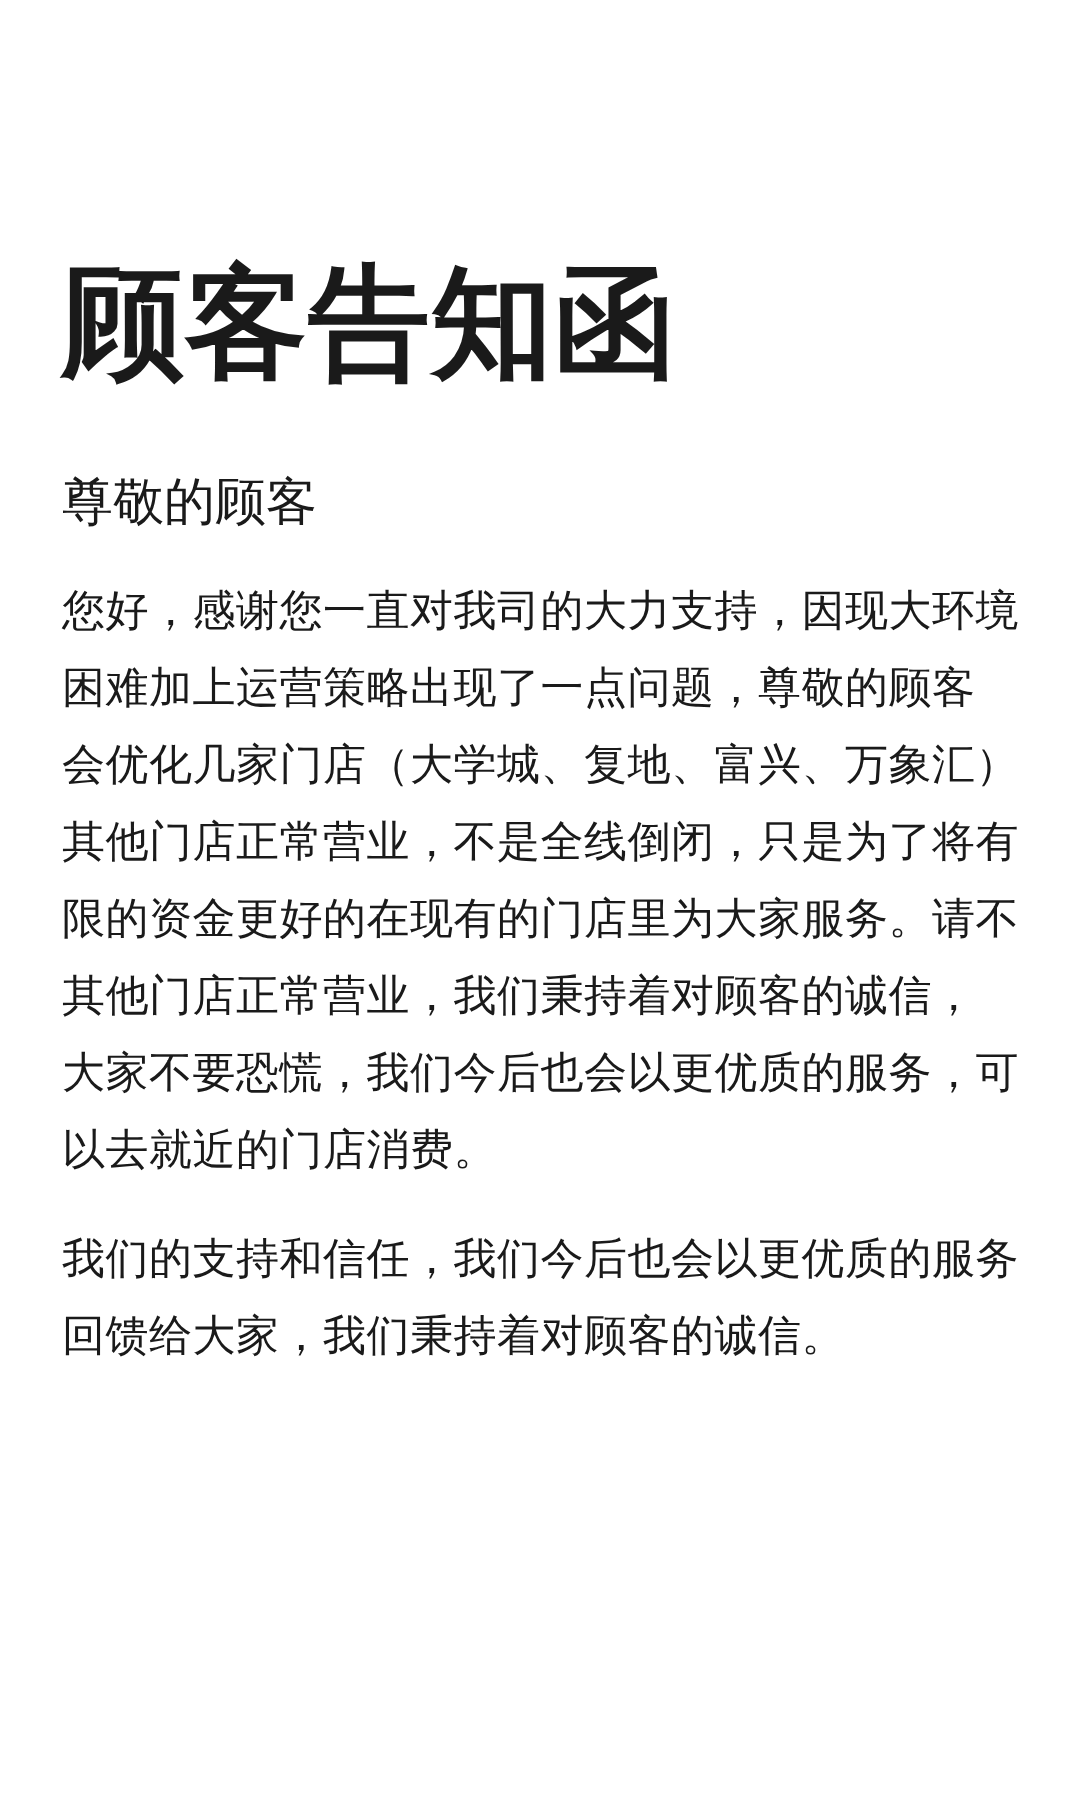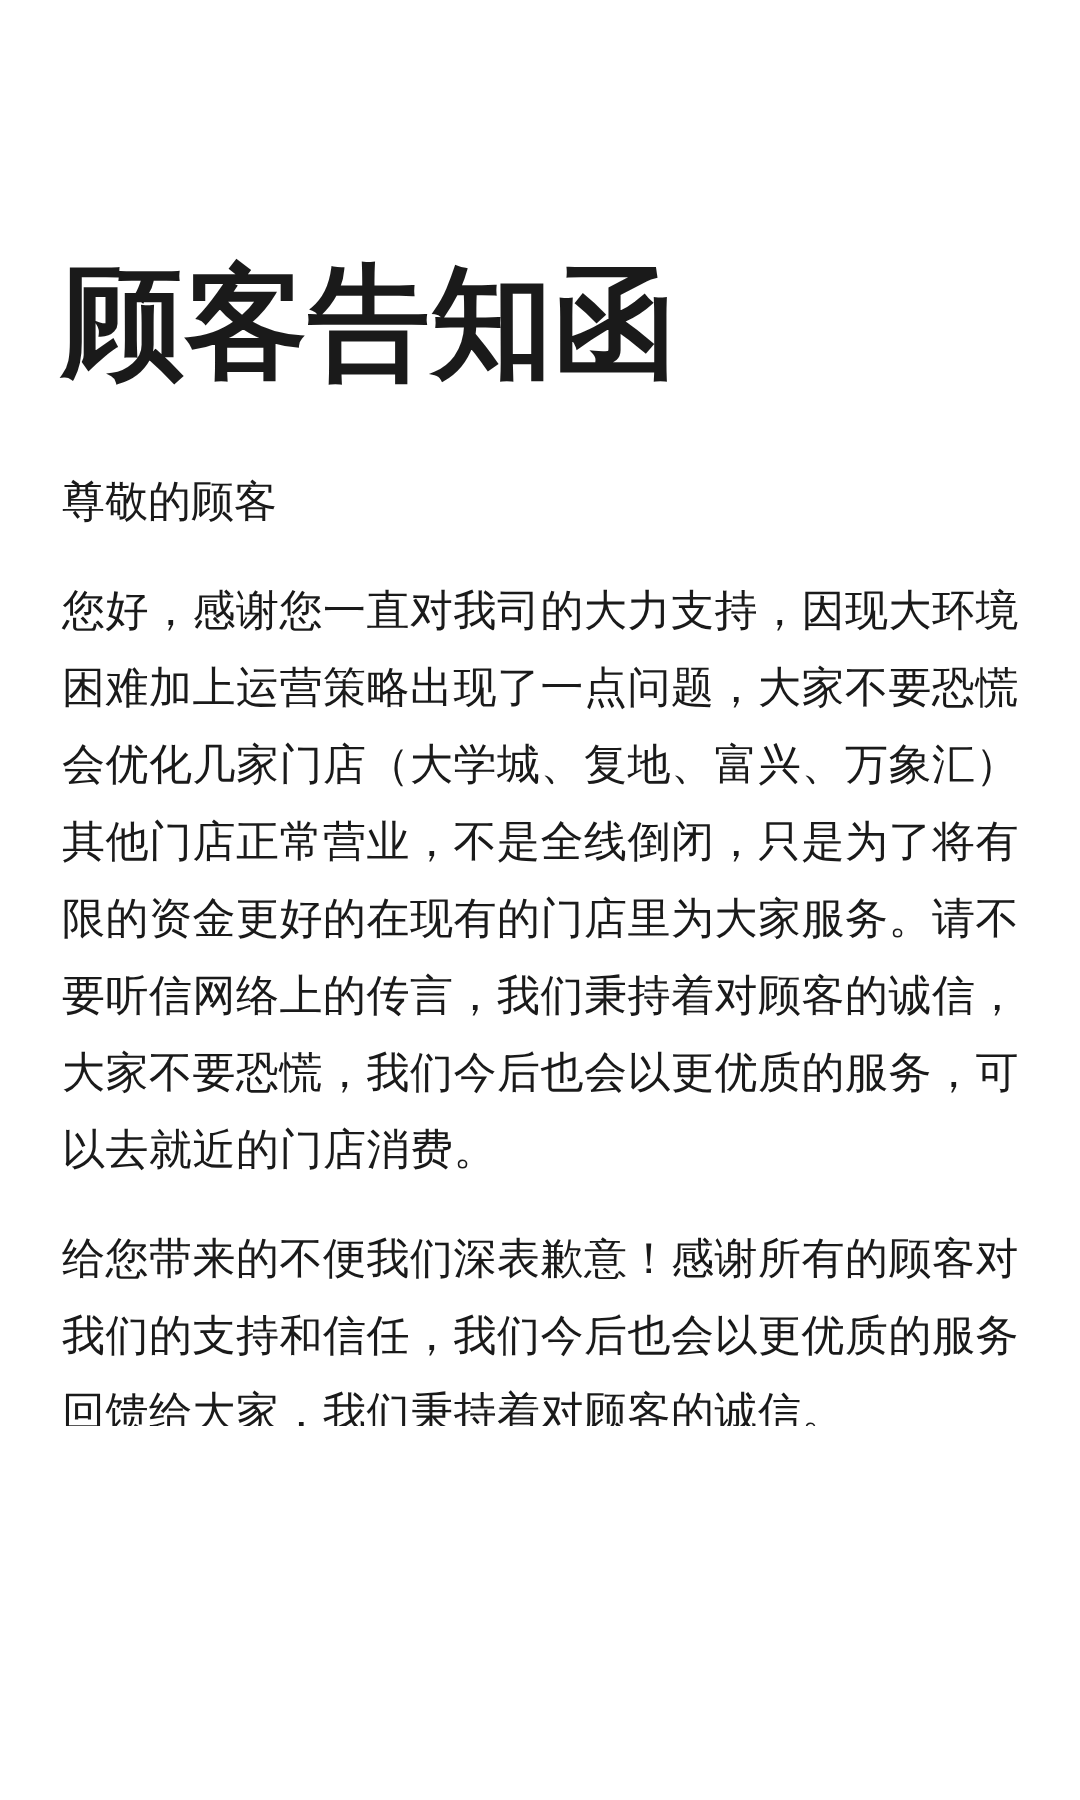--- a/index.html
+++ b/index.html
@@ -23,21 +23,21 @@
     margin: 258px 0 0 0;
     font-size: 122px;
     line-height: 130px;
     font-weight: 700;
     letter-spacing: 1px;
     color: #1a1a1a;
     white-space: nowrap;
   }
   .salutation {
     margin-top: 75px;
-    font-size: 43px;
+    font-size: 51px;
     line-height: 77px;
     font-weight: 500;
     color: #1a1a1a;
   }
   .paragraph {
     margin-top: 32px;
   }
   .line {
     font-size: 43px;
     line-height: 77px;
@@ -52,29 +52,28 @@
 
 <div class="page">
   <div class="content">
 
     <h1 class="notice-title">顾客告知函</h1>
 
     <div class="salutation">尊敬的顾客</div>
 
     <div class="paragraph">
       <div class="line">您好，感谢您一直对我司的大力支持，因现大环境</div>
-      <div class="line">困难加上运营策略出现了一点问题，大家不要恐慌</div>
+      <div class="line">困难加上运营策略出现了一点问题，尊敬的顾客</div>
       <div class="line">会优化几家门店（大学城、复地、富兴、万象汇）</div>
       <div class="line">其他门店正常营业，不是全线倒闭，只是为了将有</div>
       <div class="line">限的资金更好的在现有的门店里为大家服务。请不</div>
-      <div class="line">要听信网络上的传言，我们秉持着对顾客的诚信，</div>
+      <div class="line">其他门店正常营业，我们秉持着对顾客的诚信，</div>
       <div class="line">大家不要恐慌，我们今后也会以更优质的服务，可</div>
       <div class="line">以去就近的门店消费。</div>
     </div>
 
     <div class="paragraph">
-      <div class="line">给您带来的不便我们深表歉意！感谢所有的顾客对</div>
       <div class="line">我们的支持和信任，我们今后也会以更优质的服务</div>
       <div class="line">回馈给大家，我们秉持着对顾客的诚信。</div>
     </div>
 
   </div>
 </div>
 
 </body></html>

